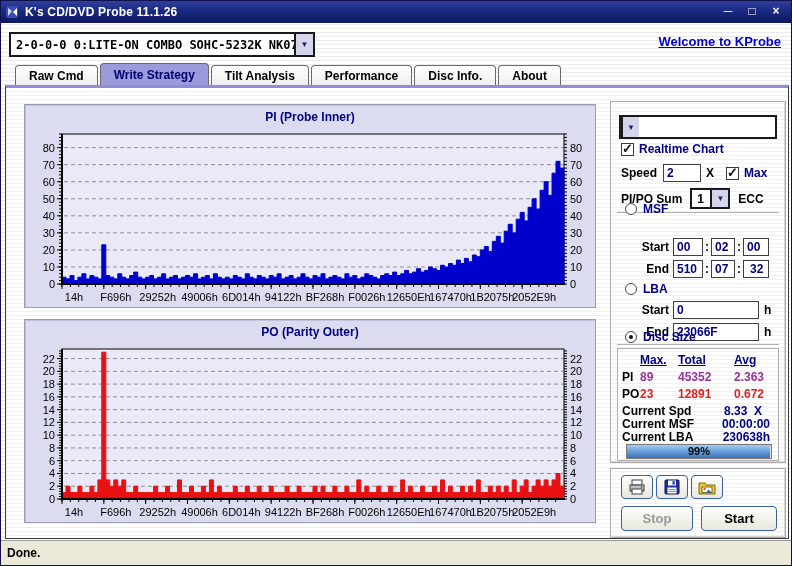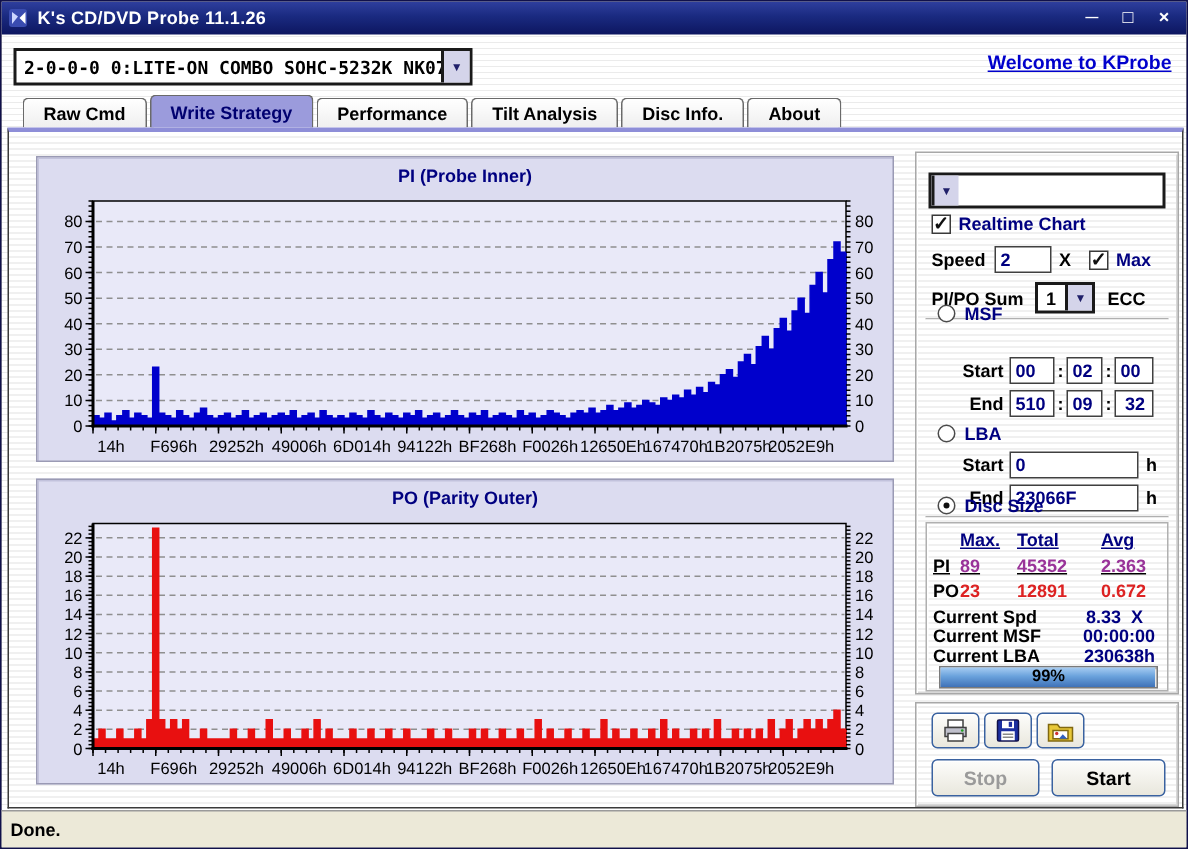--- a/index.html
+++ b/index.html
@@ -139,22 +139,22 @@
   <div class="devcombo">
     <div class="dtext">2-0-0-0 0:LITE-ON COMBO SOHC-5232K NK07</div>
     <div class="darrow">▼</div>
   </div>
 
   <a class="welcome">Welcome to KProbe</a>
 
   <div class="tabstrip">
     <div class="tab">Raw Cmd</div>
     <div class="tab active">Write Strategy</div>
+    <div class="tab">Tilt Analysis</div>
     <div class="tab">Performance</div>
-    <div class="tab">Tilt Analysis</div>
     <div class="tab">Disc Info.</div>
     <div class="tab">About</div>
   </div>
 
   <div class="page">
 
     <div class="chartbox" style="left:18px; top:16px;">
       <div class="chart-title">PI (Probe Inner)</div>
       <div class="chart-svg"><svg width="570" height="202">
             <rect x="36" y="29" width="502" height="150" fill="#e9e9f8" stroke="#000" stroke-width="1"></rect>
@@ -671,21 +671,21 @@
         <span class="field" style="width:30px; margin-left:4px;">00</span>
         <span class="lbl" style="margin:0 2px;">:</span>
         <span class="field" style="width:24px;">02</span>
         <span class="lbl" style="margin:0 2px;">:</span>
         <span class="field" style="width:26px;">00</span>
       </div>
       <div class="row" style="left:24px; top:158px;">
         <span class="lbl" style="width:34px; text-align:right;">End</span>
         <span class="field" style="width:30px; margin-left:4px;">510</span>
         <span class="lbl" style="margin:0 2px;">:</span>
-        <span class="field" style="width:24px;">09</span>
+        <span class="field" style="width:24px;">07</span>
         <span class="lbl" style="margin:0 2px;">:</span>
         <span class="field" style="width:26px;padding-left:6px;">32</span>
       </div>
 
       <div class="row" style="left:14px; top:180px;">
         <span class="radio"></span>
         <span class="lbln">LBA</span>
       </div>
       <div class="row" style="left:24px; top:199px;">
         <span class="lbl" style="width:34px; text-align:right;">Start</span>
@@ -706,21 +706,21 @@
         <span class="radio on"></span>
         <span class="lbln">Disc Size</span>
       </div>
 
       <div class="statsbox">
         <div class="row" style="left:20px; top:4px;">
           <span class="st-h" style="width:38px; margin-left:2px;">Max.</span>
           <span class="st-h" style="width:56px;">Total</span>
           <span class="st-h">Avg</span>
         </div>
-        <div class="row" style="left:4px; top:21px;text-decoration:underline;">
+        <div class="row" style="left:4px; top:21px;">
           <span class="lbl" style="width:18px;">PI</span>
           <span class="pi-val" style="width:38px;">89</span>
           <span class="pi-val" style="width:56px;">45352</span>
           <span class="pi-val">2.363</span>
         </div>
         <div class="row" style="left:4px; top:38px;">
           <span class="lbl" style="width:18px;">PO</span>
           <span class="po-val" style="width:38px;">23</span>
           <span class="po-val" style="width:56px;">12891</span>
           <span class="po-val">0.672</span>

